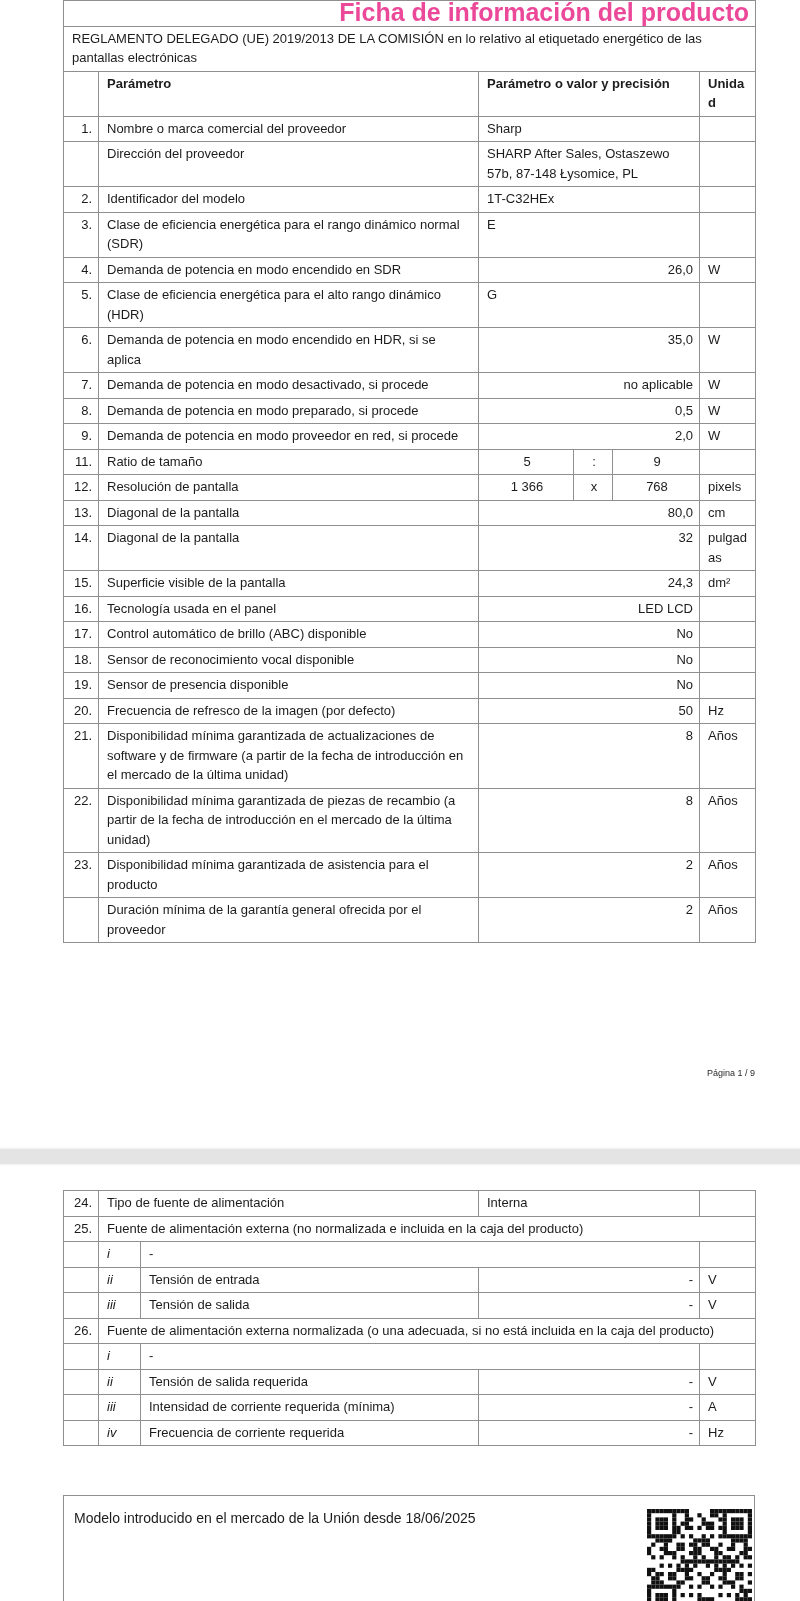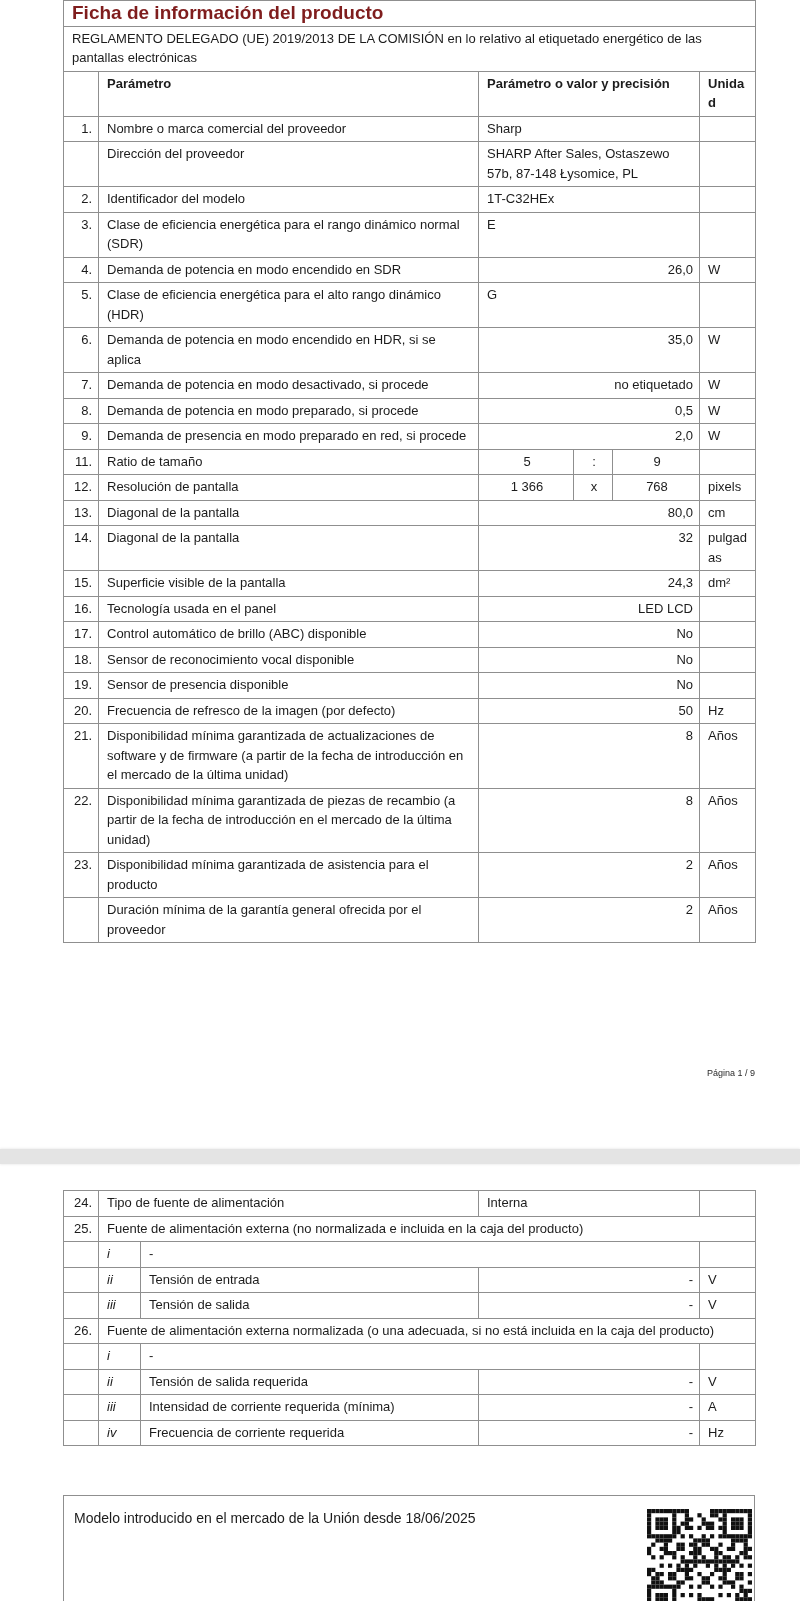--- a/index.html
+++ b/index.html
@@ -17,22 +17,22 @@
     border-collapse:collapse; table-layout:fixed;
     width:692px; font-size:13px;
   }
   table.fiche td {
     border:1px solid #8f8f8f;
     vertical-align:top;
     padding:2px 6px 3px 8px;
     line-height:19.5px;
   }
   td.title-cell {
-    font-size:19px; font-weight:bold; color:#7f1d1d;
-    padding:2px 6px 7px 6px; line-height:32px;
+    font-size:25px; font-weight:bold; color:#ec4899;
+    padding:2px 6px 7px 6px; line-height:32px;text-align:right;
   }
   td.subtitle-cell { padding:4px 6px 8px 6px; }
   td.hdr { font-weight:bold; }
   td.num { text-align:right; padding-right:5px; padding-left:2px; }
   td.val-l { text-align:left;margin-top:44px; }
   td.val-r { text-align:right; padding-right:12px; }
   td.ctr { text-align:center; padding-left:2px; padding-right:2px; }
   td.unit { overflow-wrap:break-word; word-break:break-word; }
   td.idx { font-style:italic; text-align:left; padding-left:8px; }
 
@@ -126,32 +126,32 @@
     </tr>
     <tr>
       <td class="num">6.</td>
       <td>Demanda de potencia en modo encendido en HDR, si se aplica</td>
       <td colspan="3" class="val-r">35,0</td>
       <td class="unit">W</td>
     </tr>
     <tr>
       <td class="num">7.</td>
       <td>Demanda de potencia en modo desactivado, si procede</td>
-      <td colspan="3" class="val-r">no etiquetado</td>
+      <td colspan="3" class="val-r">no aplicable</td>
       <td class="unit">W</td>
     </tr>
     <tr>
       <td class="num">8.</td>
       <td>Demanda de potencia en modo preparado, si procede</td>
       <td colspan="3" class="val-r">0,5</td>
       <td class="unit">W</td>
     </tr>
     <tr>
       <td class="num">9.</td>
-      <td>Demanda de presencia en modo preparado en red, si procede</td>
+      <td>Demanda de potencia en modo proveedor en red, si procede</td>
       <td colspan="3" class="val-r">2,0</td>
       <td class="unit">W</td>
     </tr>
     <tr>
       <td class="num">11.</td>
       <td>Ratio de tamaño</td>
       <td class="ctr">5</td>
       <td class="ctr">:</td>
       <td class="ctr">9</td>
       <td class="unit"></td>

